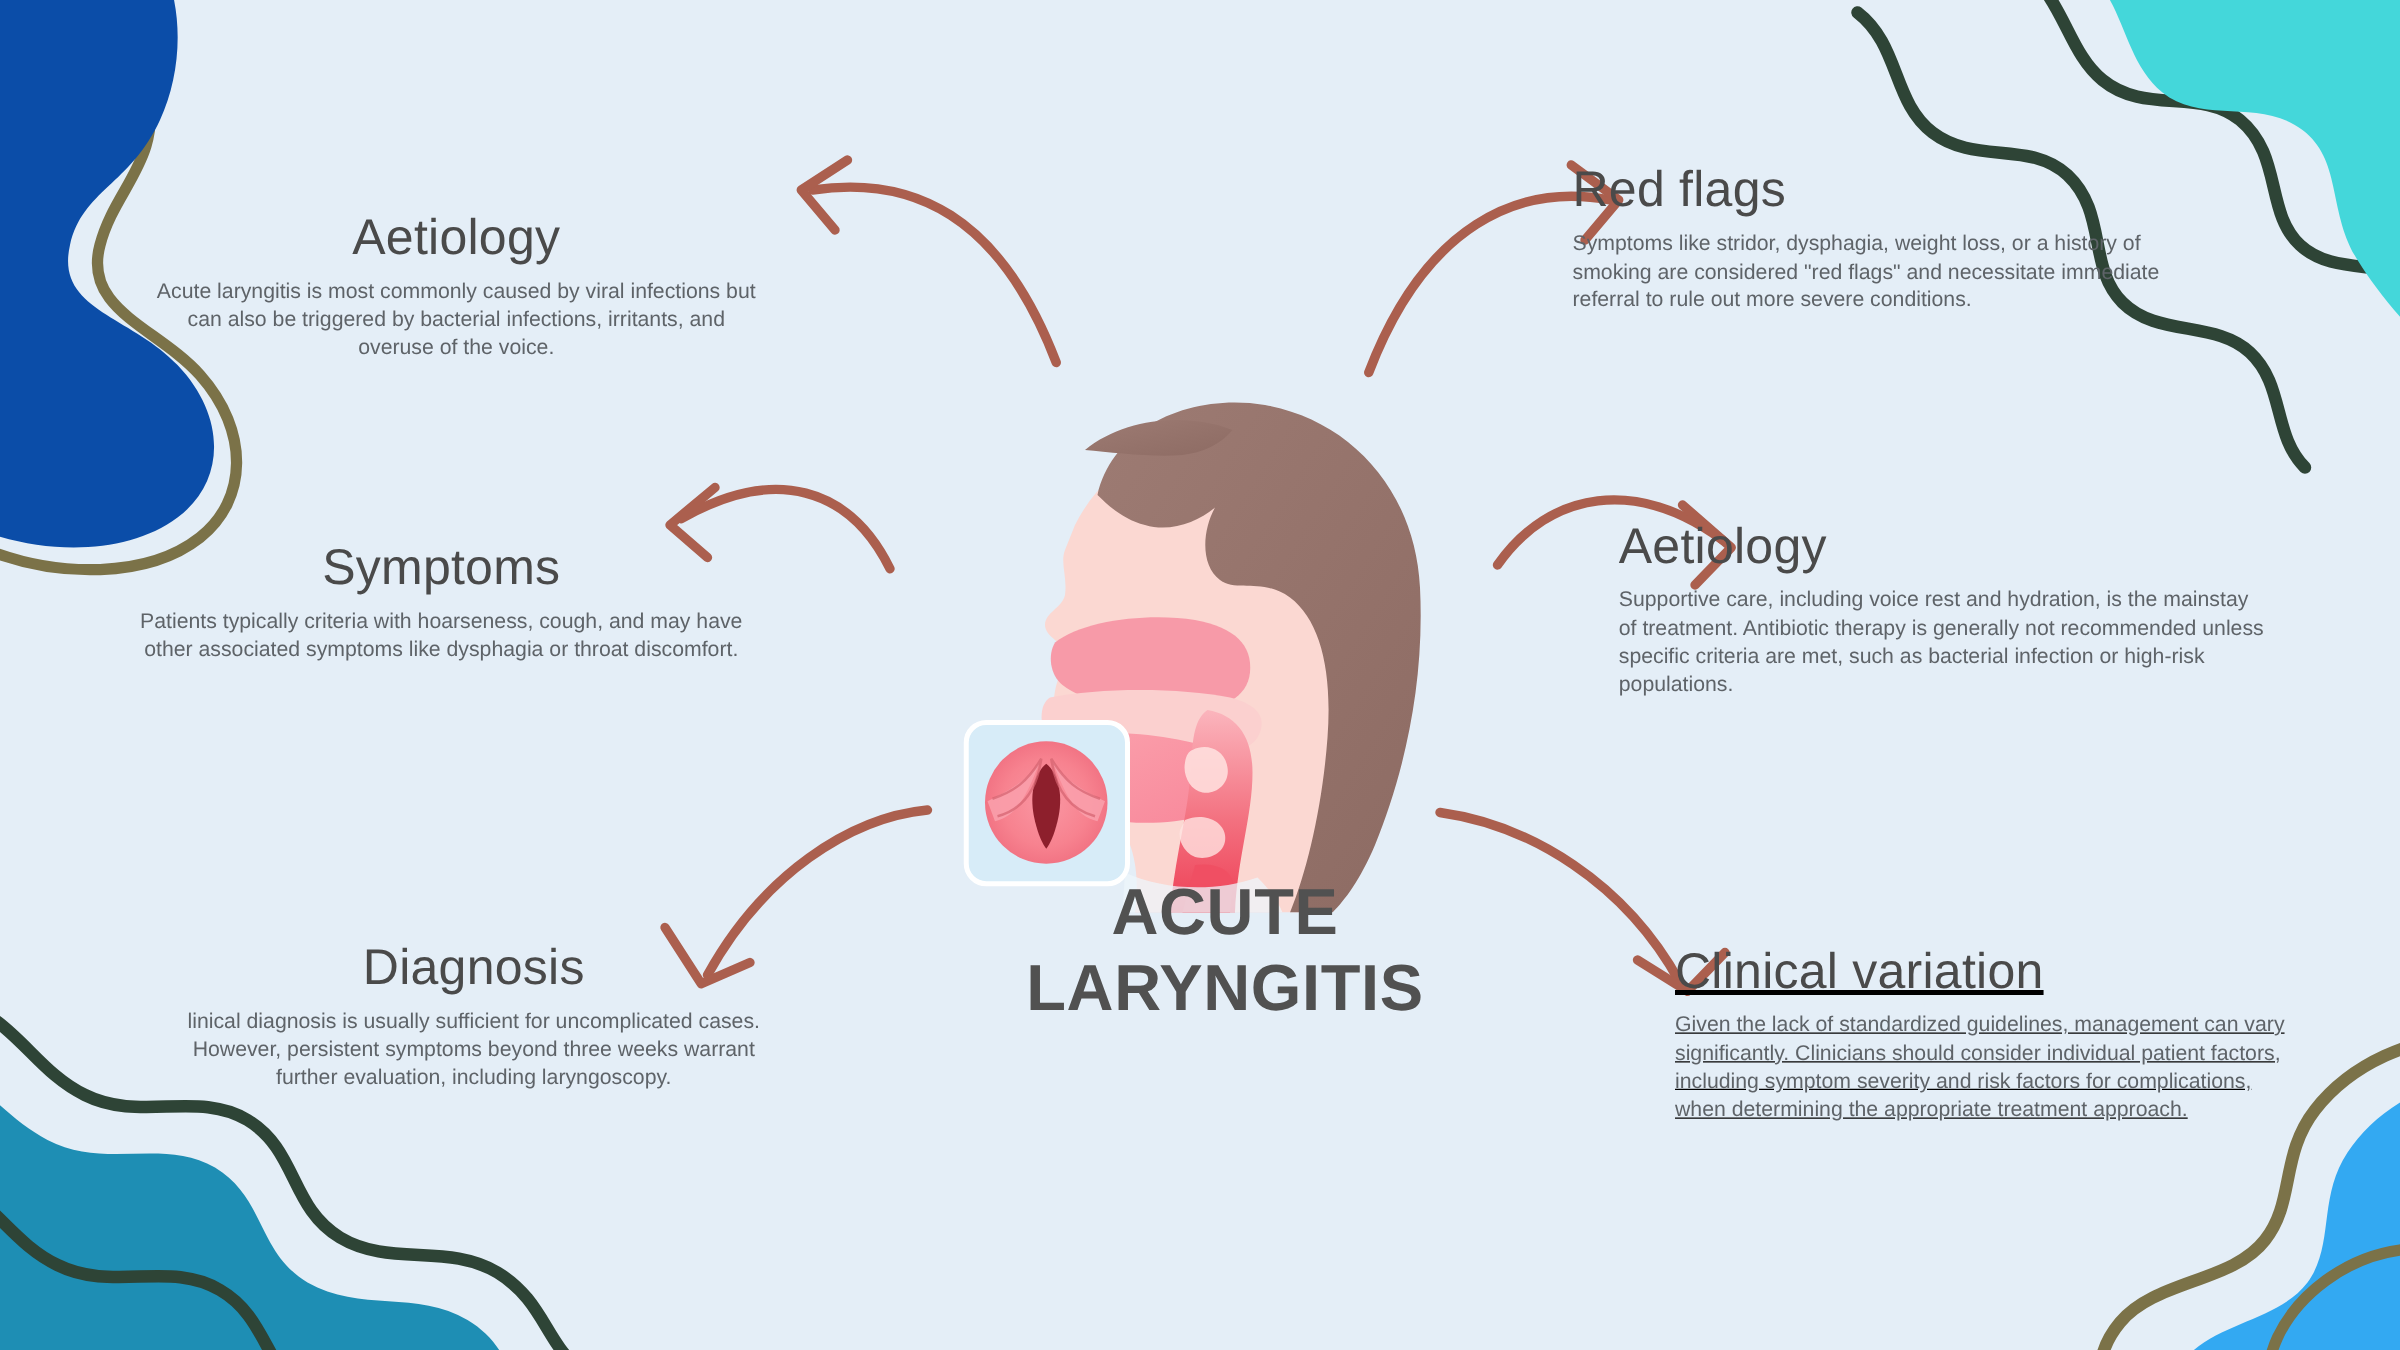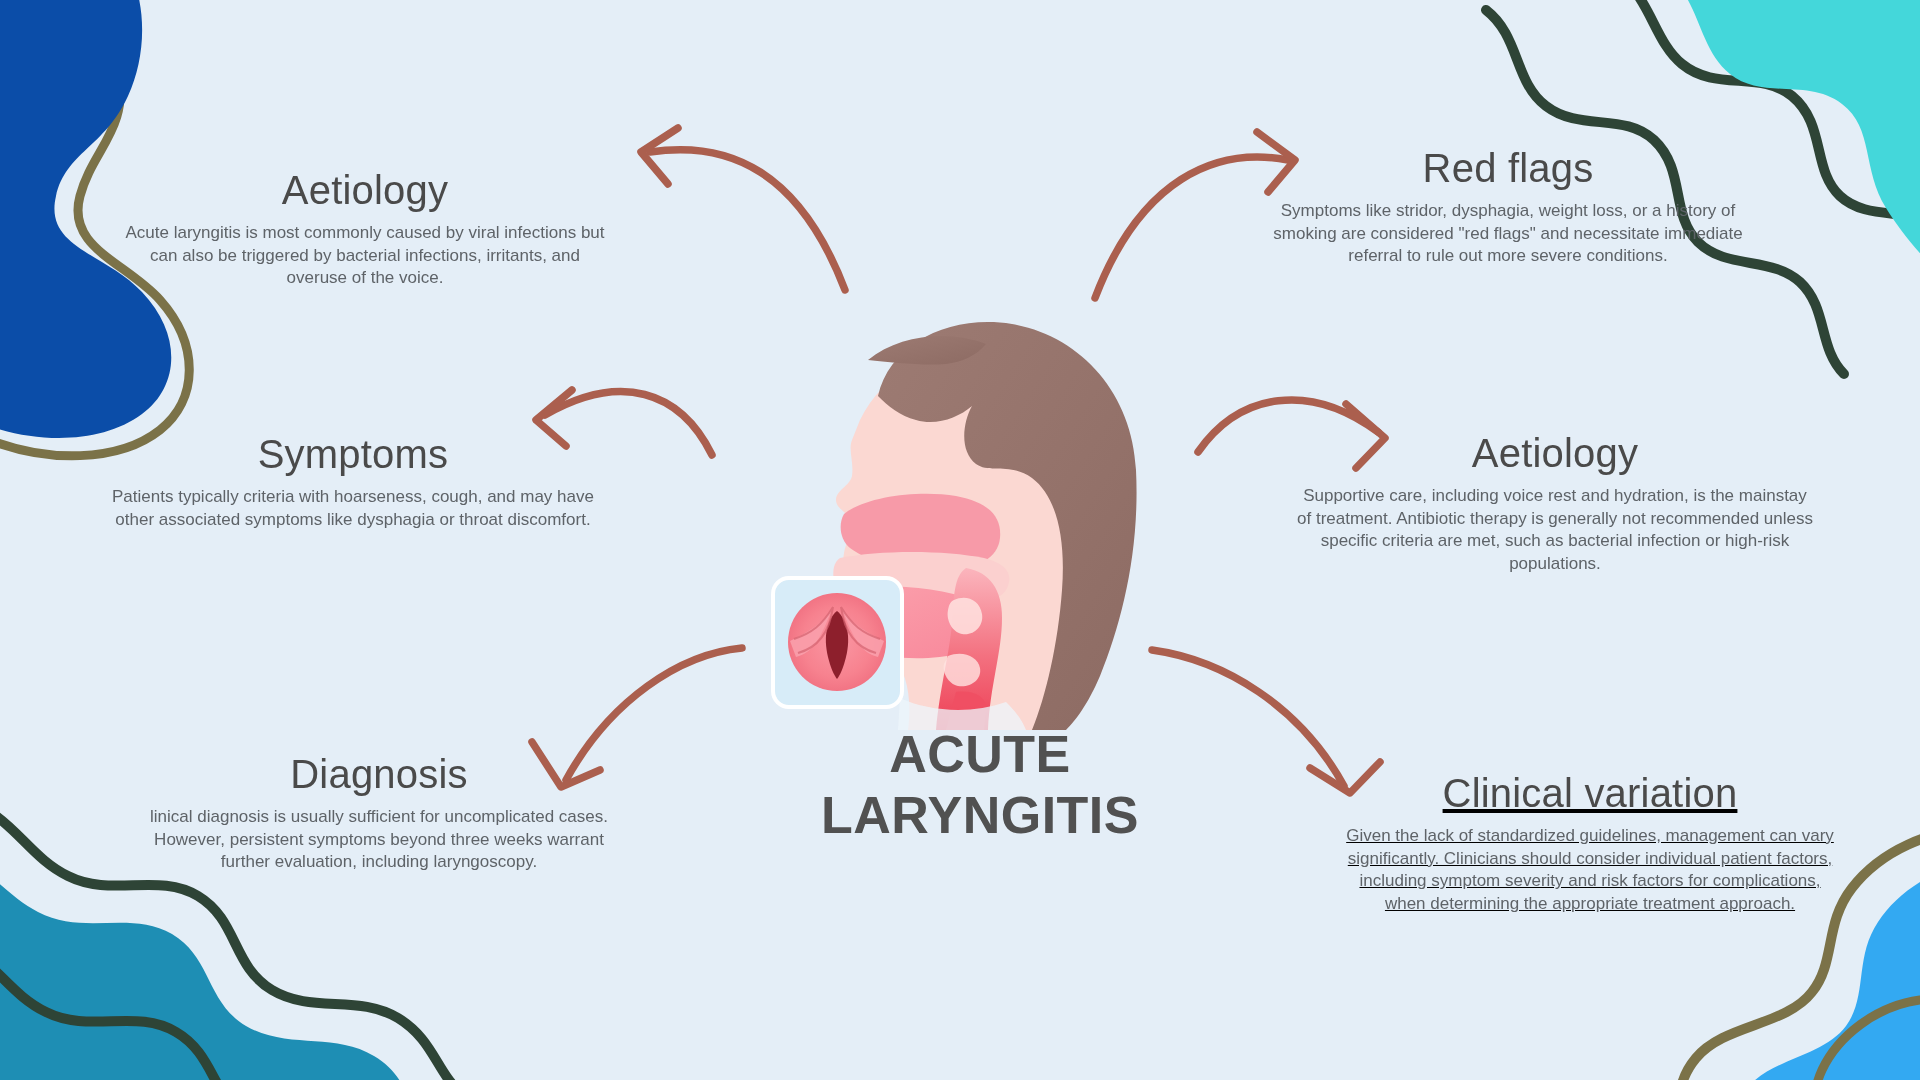--- a/index.html
+++ b/index.html
@@ -9,21 +9,21 @@
     font-family:"Liberation Sans", sans-serif;
     overflow:hidden;position:relative;
   }
   #stage{position:absolute;inset:0;width:1920px;height:1080px;}
 
   .blob-layer{position:absolute;inset:0;width:1920px;height:1080px;pointer-events:none;}
 
   
   .col{position:absolute;}
   .col-left{text-align:center;}
-  .col-right{text-align:center;margin-top:16px;}
+  .col-right{text-align:left;}
 
   .sec-title{
     color:#4a4a4a;
     font-size:40px;
     font-weight:400;
     letter-spacing:.2px;
     margin:0 0 10px 0;
     line-height:1.1;
   }
   .sec-body{
@@ -45,21 +45,21 @@
   #sec-clinical{left:1340px;  top:755px; width:500px;text-decoration:underline;}
 
   
   #centre-illustration{
     position:absolute;left:740px;top:300px;width:470px;height:430px;
   }
   #laryngoscope-inset{
     position:absolute;left:770px;top:575px;width:135px;height:135px;
   }
   #centre-title{
-    position:absolute;left:700px;top:724px;width:560px;
+    position:absolute;left:700px;top:700px;width:560px;
     text-align:center;color:#515151;
     font-size:52px;font-weight:bold;line-height:1.18;
     letter-spacing:.5px;
   }
 
   #arrow-layer{position:absolute;inset:0;width:1920px;height:1080px;pointer-events:none;}
 </style>
 </head>
 <body>
 

